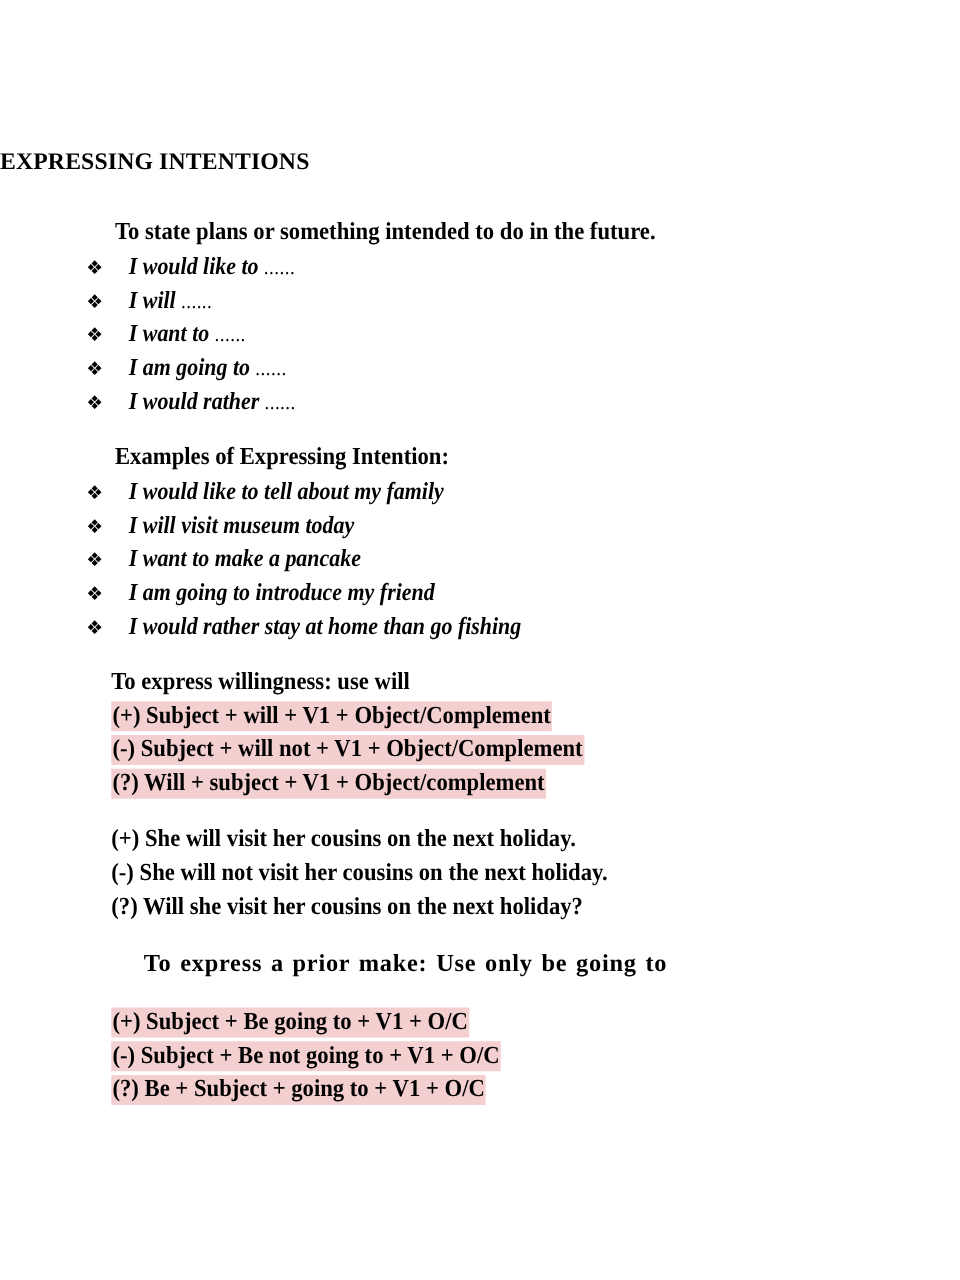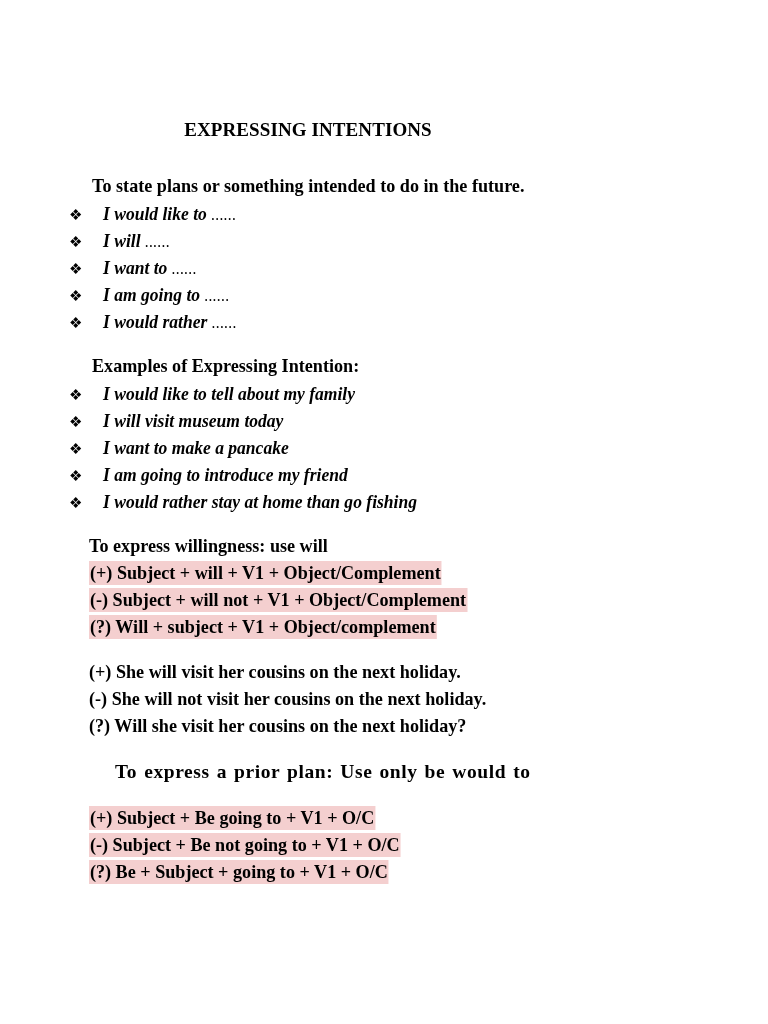--- a/index.html
+++ b/index.html
@@ -24,21 +24,20 @@
     height: 1024px;
     background: #ffffff;
   }
 
   
   .doc-title {
     position: absolute;
     top: 119px;
     left: 0;
     width: 616px;
-    text-align: center;
     font-size: 19px;
     font-weight: bold;
     letter-spacing: 0.1px;
     line-height: 22px;
     white-space: nowrap;
   }
 
   
   .line {
     position: absolute;
@@ -192,21 +191,21 @@
   <div class="line formula" style="top:617px; left:89px;">
     <span class="hl">(?) Will + subject + V1 + Object/complement</span>
   </div>
 
   <div class="line plain" style="top:662px; left:89px;">(+) She will visit her cousins on the next holiday.</div>
 
   <div class="line plain" style="top:689px; left:89px;">(-) She will not visit her cousins on the next holiday.</div>
 
   <div class="line plain" style="top:716px; left:89px;">(?) Will she visit her cousins on the next holiday?</div>
 
-  <div class="line lead-wide" style="top:762px; left:115px;">To express a prior plan: Use only be would to</div>
+  <div class="line lead-wide" style="top:762px; left:115px;">To express a prior make: Use only be going to</div>
 
   <div class="line formula" style="top:808px; left:89px;">
     <span class="hl">(+) Subject + Be going to + V1 + O/C</span>
   </div>
 
   <div class="line formula" style="top:835px; left:89px;">
     <span class="hl">(-) Subject + Be not going to + V1 + O/C</span>
   </div>
 
   <div class="line formula" style="top:862px; left:89px;">

